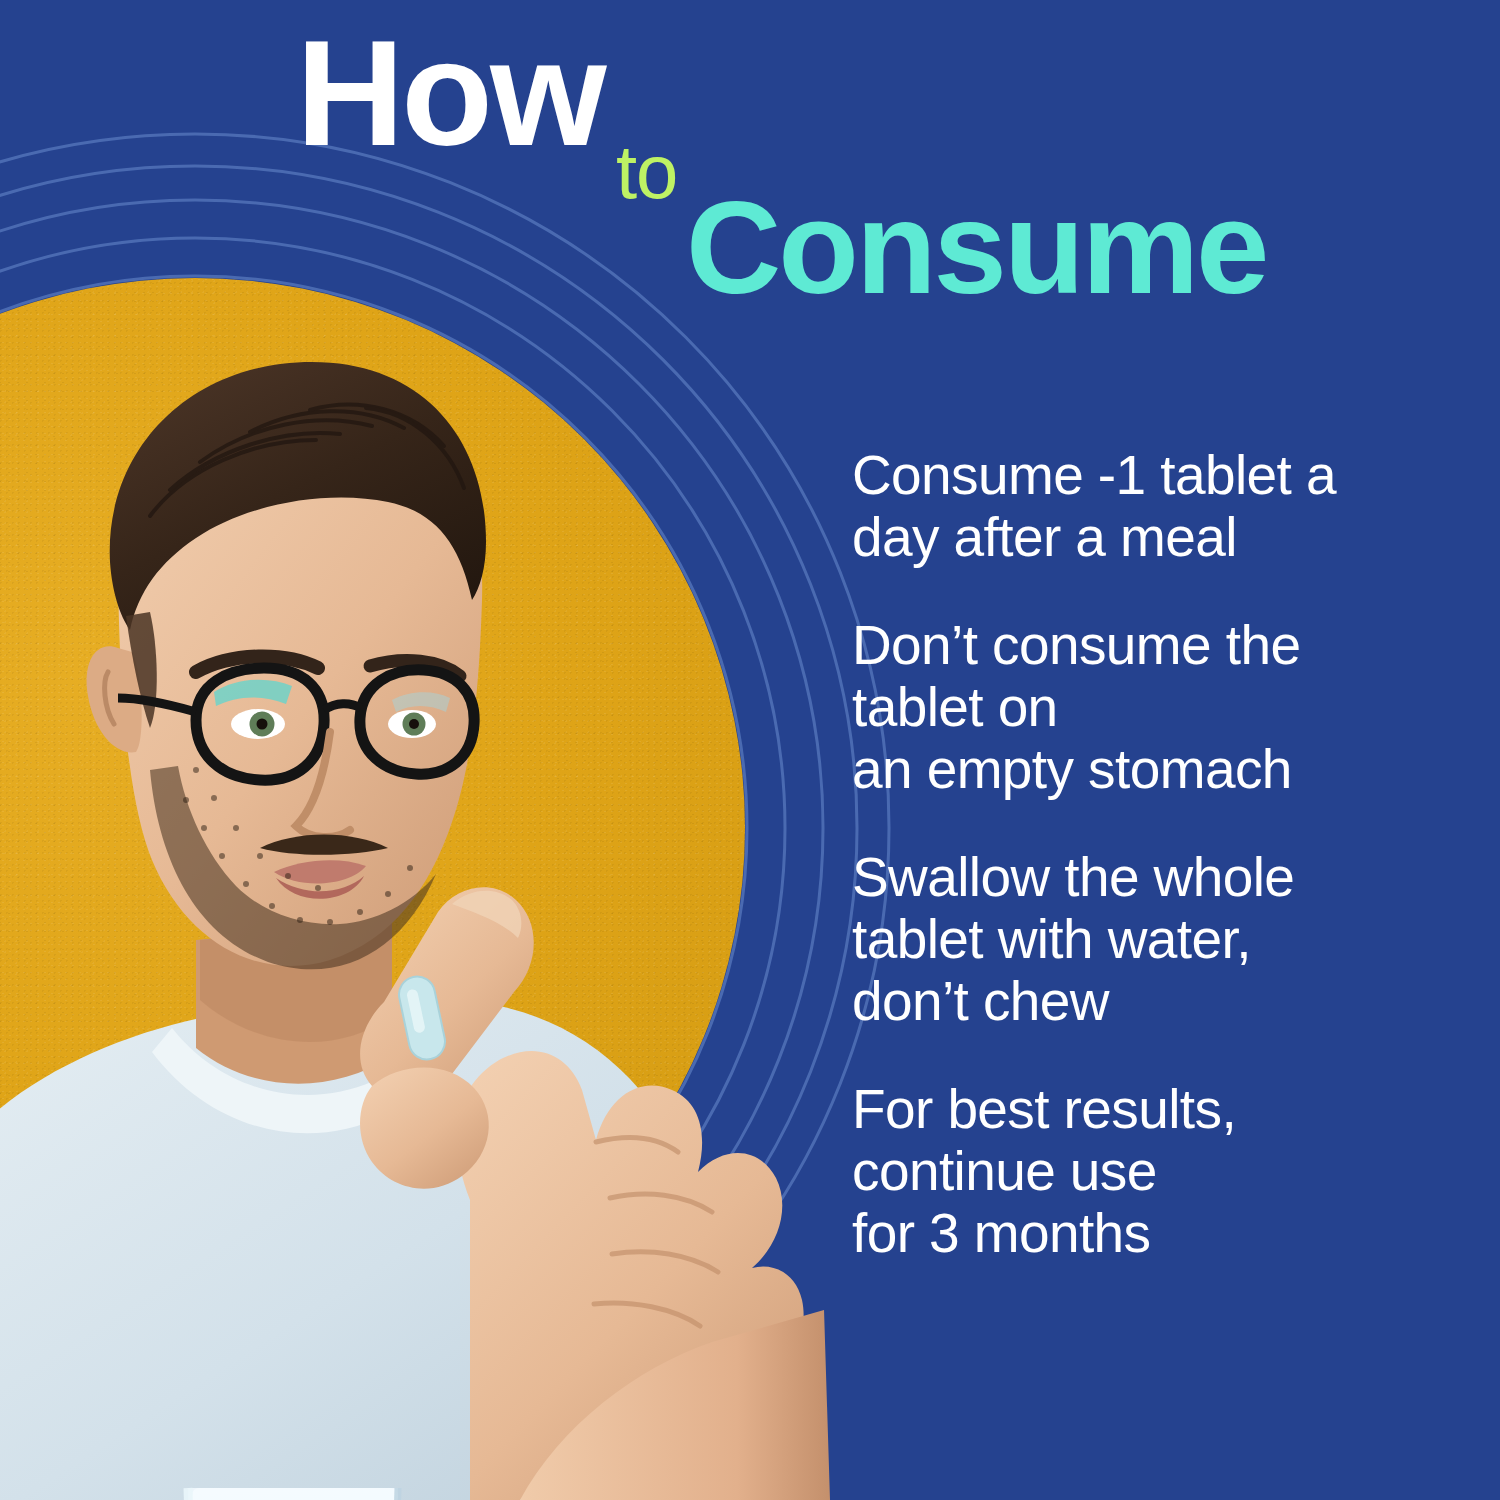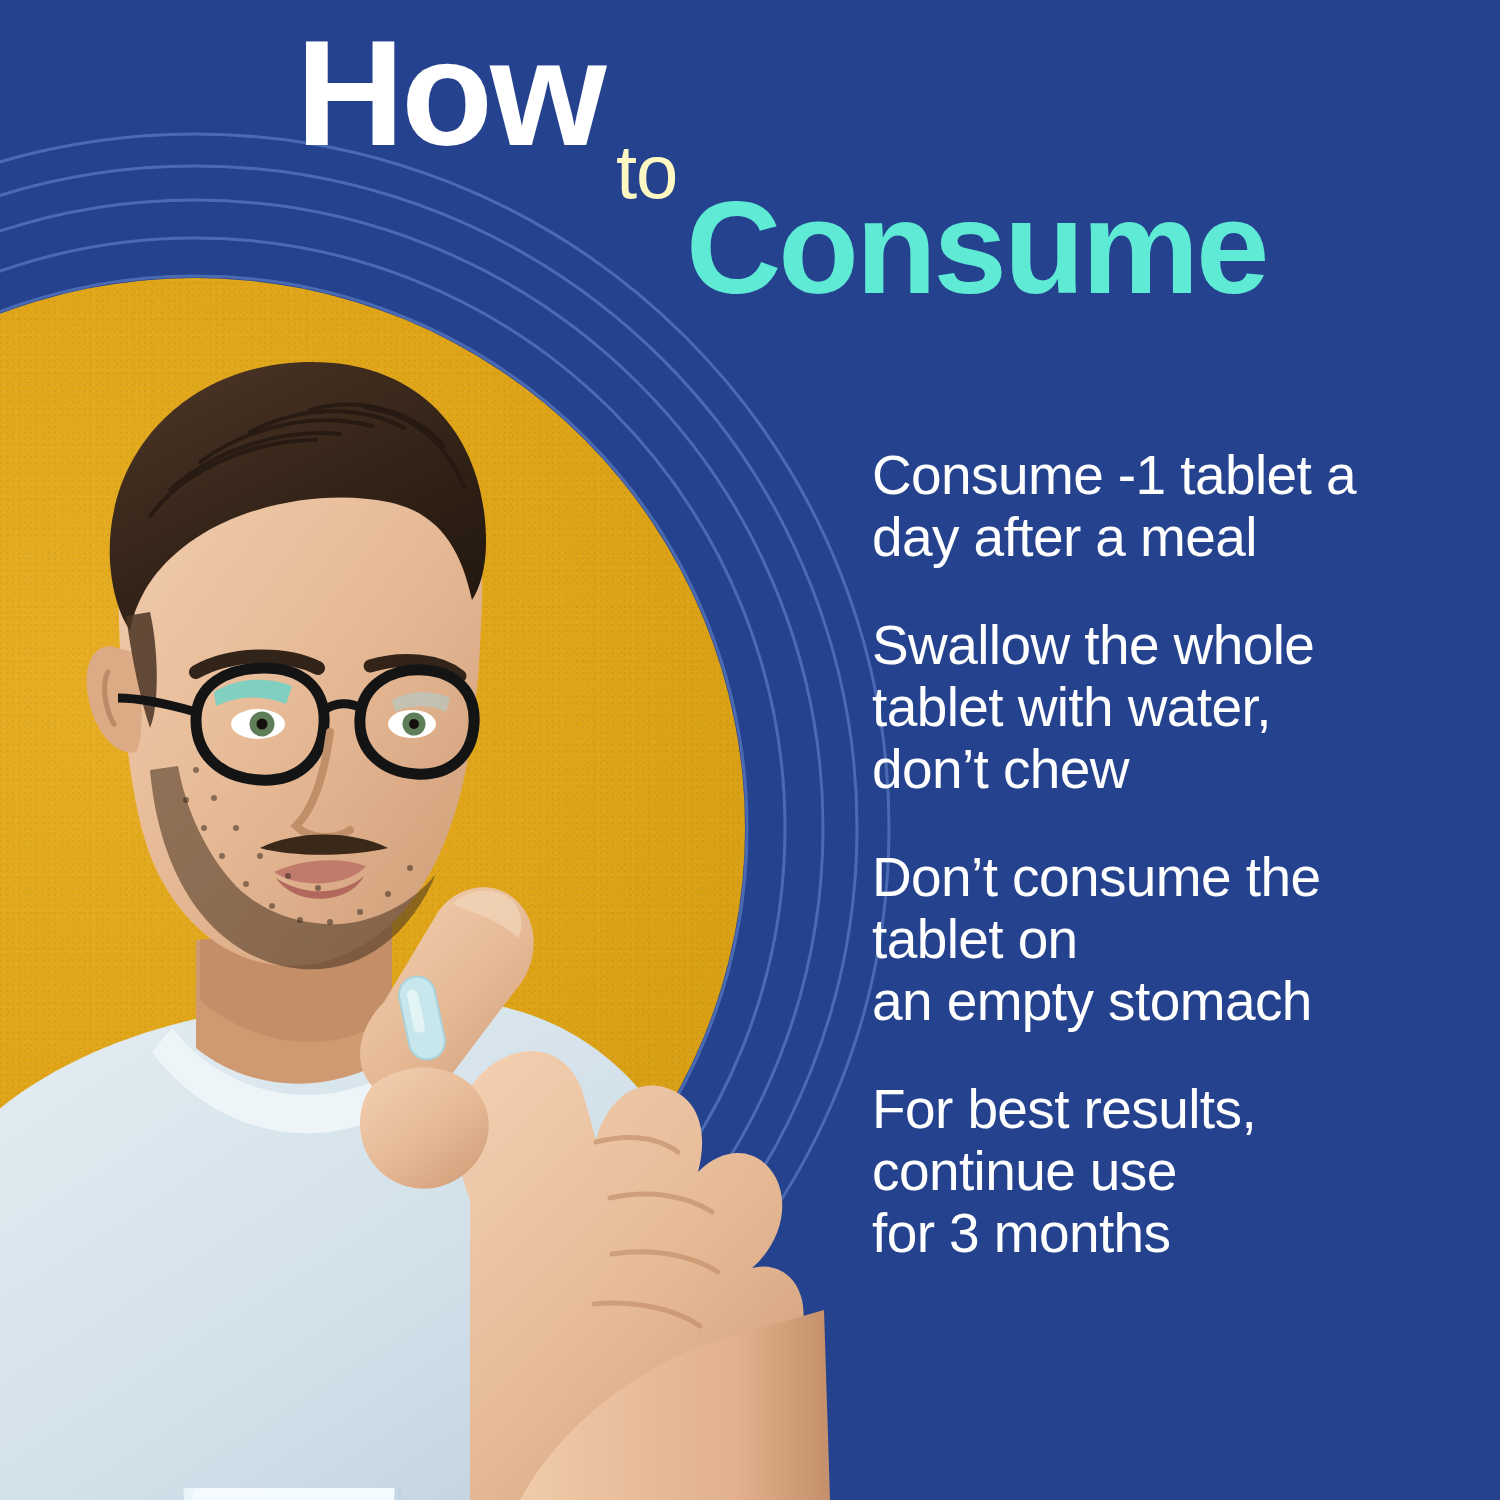--- a/index.html
+++ b/index.html
@@ -66,38 +66,38 @@
     font-weight: 700;
     color: #ffffff;
     letter-spacing: -3px;
     line-height: 1;
   }
   .t-to {
     position: absolute;
     left: 616px; top: 134px;
     font-size: 76px;
     font-weight: 500;
-    color: #fef9c3;
+    color: #bef264;
     letter-spacing: -1px;
     line-height: 1;
   }
   .t-consume {
     position: absolute;
     left: 686px; top: 182px;
     font-size: 132px;
     font-weight: 700;
     color: #5eead4;
     letter-spacing: -3px;
     line-height: 1;
   }
 
   
   .instructions {
     position: absolute;
-    left: 872px;
+    left: 852px;
     top: 444px;
     width: 600px;
   }
   .instruction {
     color: #ffffff;
     font-size: 55px;
     line-height: 62px;
     font-weight: 500;
     letter-spacing: -0.6px;
     margin: 0 0 46px 0;
@@ -289,24 +289,24 @@
 
   <div class="headline">
     <div class="t-how">How</div>
     <div class="t-to">to</div>
     <div class="t-consume">Consume</div>
   </div>
 
   <div class="instructions">
     <p class="instruction">Consume -1 tablet a
 day after a meal</p>
+    <p class="instruction">Don’t consume the
+tablet on
+an empty stomach</p>
     <p class="instruction">Swallow the whole
 tablet with water,
 don’t chew</p>
-    <p class="instruction">Don’t consume the
-tablet on
-an empty stomach</p>
     <p class="instruction">For best results,
 continue use
 for 3 months</p>
   </div>
 
 </div>
 
 </body></html>

